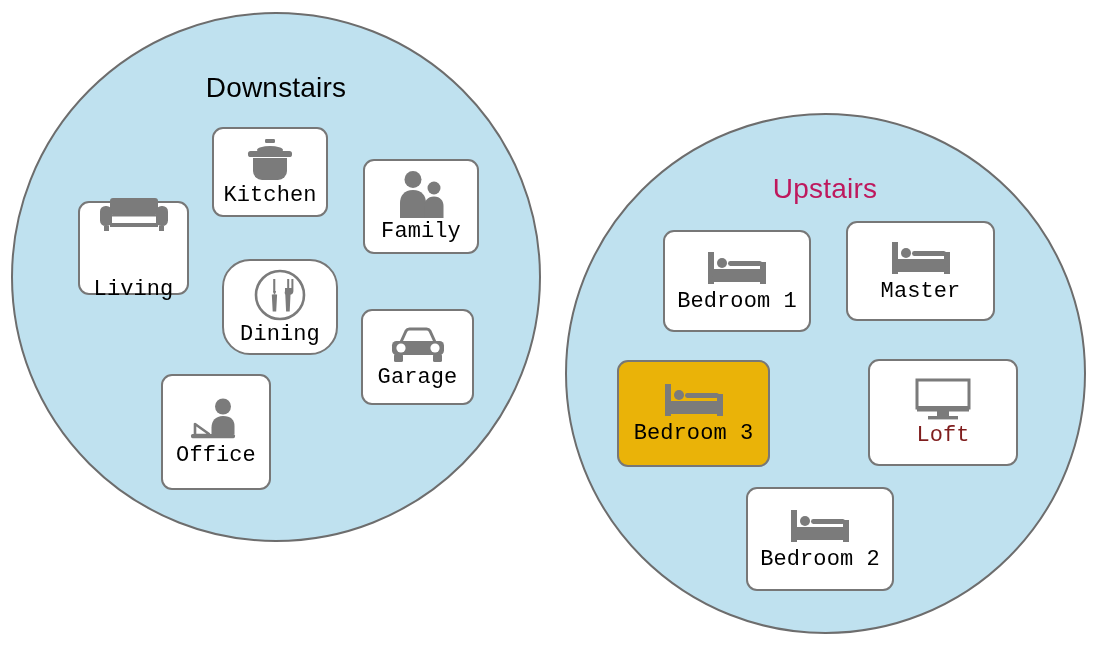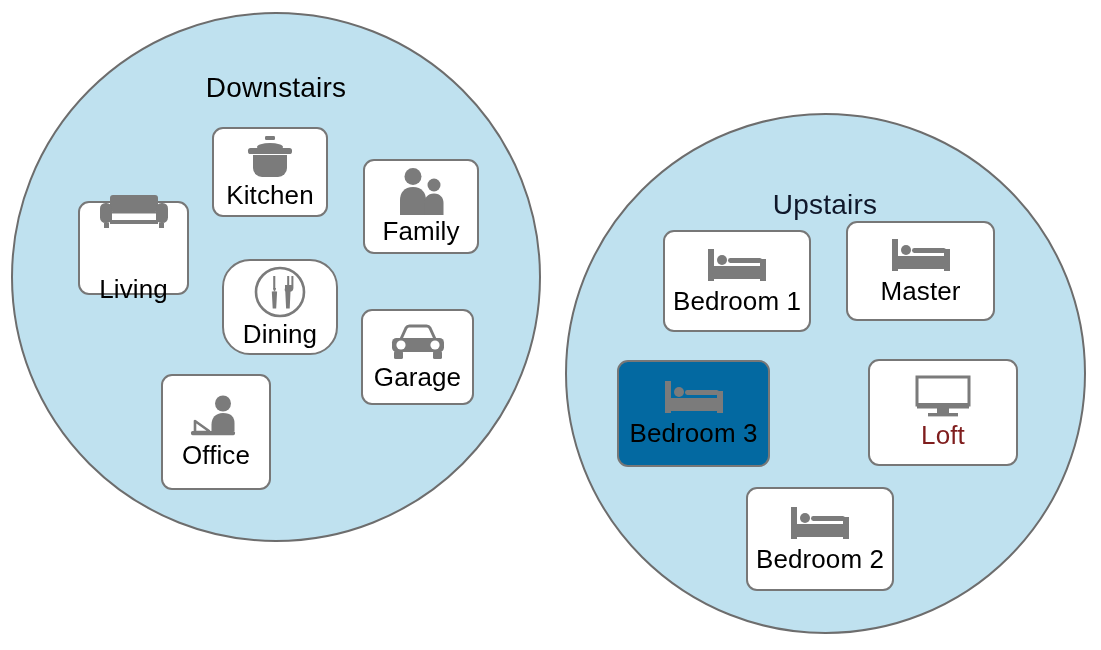--- a/index.html
+++ b/index.html
@@ -48,37 +48,38 @@
     justify-content: center;
     padding: 6px 8px 5px 8px;
   }
   .card .glyph {
     display: flex;
     align-items: center;
     justify-content: center;
     line-height: 0;
   }
   .card .label {
-    font-size: 26px;
+    font-size: 22px;
     color: #000000;
     white-space: nowrap;
     margin-top: 1px;
     letter-spacing: 0.1px;
+    font-family: Liberation Mono, monospace;
   }
   svg { display: block; }
 </style>
 </head>
 <body>
 
 <div id="canvas">
     <div class="zone" style="left: 11px; top: 12px; width: 530px; height: 530px; background: rgb(191, 225, 239); border-color: rgb(109, 109, 109);">
       <div class="zone-label" style="top: 58px; color: rgb(0, 0, 0);">Downstairs</div>
     </div>
     <div class="zone" style="left: 564.5px; top: 112.5px; width: 521px; height: 521px; background: rgb(191, 225, 239); border-color: rgb(109, 109, 109);">
-      <div class="zone-label" style="top: 74px; color: #0f172a;">Upstairs</div>
+      <div class="zone-label" style="top: 58px; color: #be185d;">Upstairs</div>
     </div>
     <div class="card" style="left: 212px; top: 127px; width: 116px; height: 90px; background: rgb(255, 255, 255); border-color: rgb(119, 119, 119);">
       <div class="glyph">
         <svg width="56" height="44" viewBox="0 0 56 44">
           <rect x="23" y="1" width="10" height="4" rx="1.2" fill="#7b7b7b"></rect>
           <ellipse cx="28" cy="12" rx="13" ry="4" fill="#7b7b7b"></ellipse>
           <rect x="6" y="13" width="44" height="6" rx="2.6" fill="#7b7b7b"></rect>
           <path d="M11 20 h34 v13 a9 9 0 0 1 -9 9 h-16 a9 9 0 0 1 -9 -9 z" fill="#7b7b7b"></path>
         </svg>
       </div>
@@ -165,21 +166,21 @@
           <rect x="2" y="2" width="6" height="32" fill="#7b7b7b"></rect>
           <rect x="54" y="12" width="6" height="22" fill="#7b7b7b"></rect>
           <circle cx="16" cy="13" r="5" fill="#7b7b7b"></circle>
           <rect x="22" y="11" width="34" height="5" rx="2.4" fill="#7b7b7b"></rect>
           <rect x="6" y="19" width="52" height="8" rx="2" fill="#7b7b7b"></rect>
           <rect x="6" y="27" width="52" height="5" fill="#7b7b7b"></rect>
         </svg>
       </div>
       <div class="label" style="color: rgb(0, 0, 0);">Master</div>
     </div>
-    <div class="card" style="left: 617px; top: 360px; width: 153px; height: 107px; background: #0369a1; border-color: rgb(119, 119, 119);">
+    <div class="card" style="left: 617px; top: 360px; width: 153px; height: 107px; background: #eab308; border-color: rgb(119, 119, 119);">
       <div class="glyph">
         <svg width="62" height="38" viewBox="0 0 62 38">
           <rect x="2" y="2" width="6" height="32" fill="#7b7b7b"></rect>
           <rect x="54" y="12" width="6" height="22" fill="#7b7b7b"></rect>
           <circle cx="16" cy="13" r="5" fill="#7b7b7b"></circle>
           <rect x="22" y="11" width="34" height="5" rx="2.4" fill="#7b7b7b"></rect>
           <rect x="6" y="19" width="52" height="8" rx="2" fill="#7b7b7b"></rect>
           <rect x="6" y="27" width="52" height="5" fill="#7b7b7b"></rect>
         </svg>
       </div>

